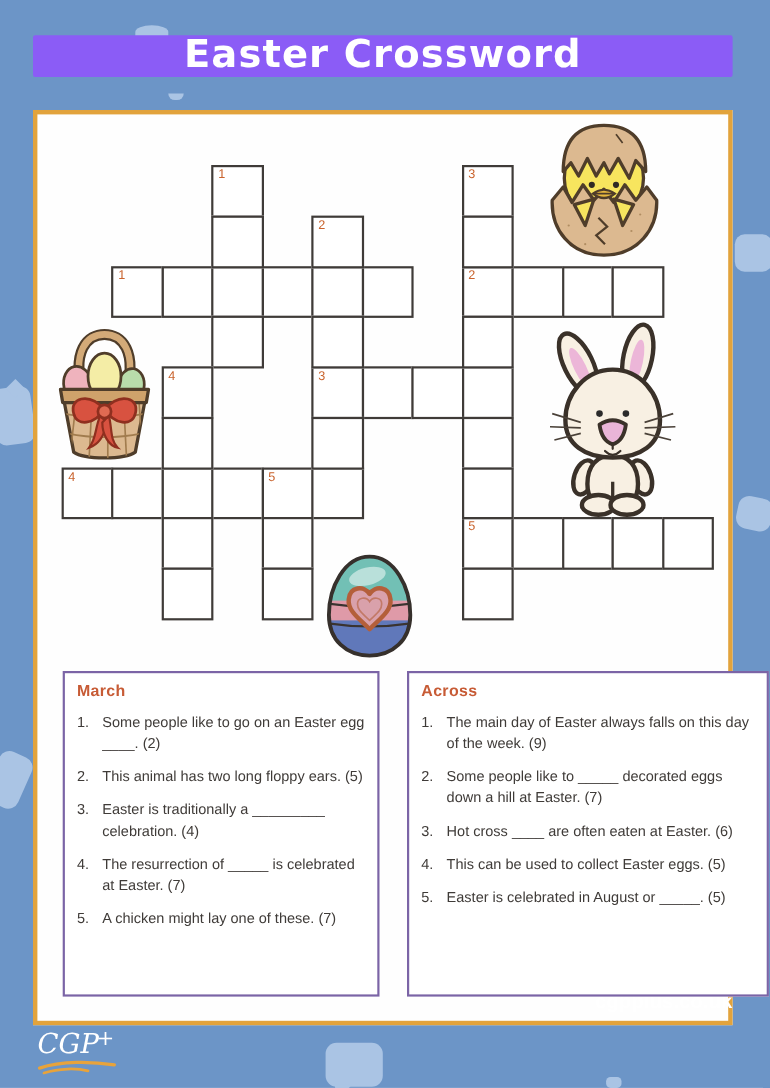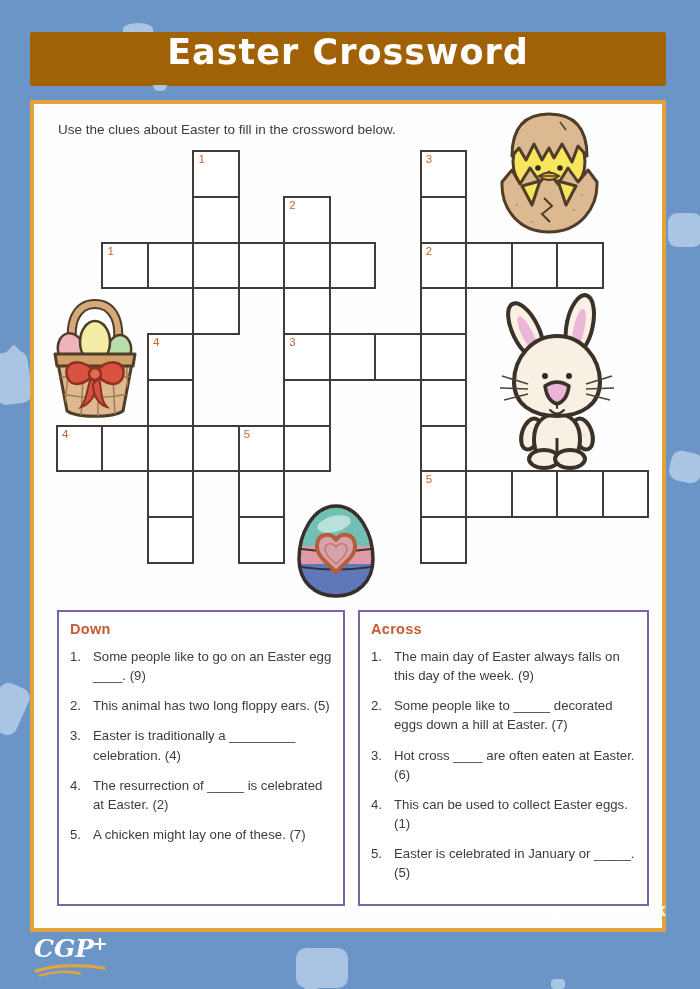--- a/index.html
+++ b/index.html
@@ -4,23 +4,23 @@
 <style>
   html,body{margin:0;padding:0;}
   body{font-family:"Liberation Sans",sans-serif;}
   .page{
     position:relative;width:700px;height:989px;overflow:hidden;
     background:#6c95c7;
   }
   .deco{position:absolute;background:#aac4e4;}
   
   .banner{
-    position:absolute;left:30px;top:32px;width:636px;height:54px;
-    background:#a16207;z-index:2;border-radius:2px;
-    display:flex;align-items:flex-start;justify-content:center;
+    position:absolute;left:30px;top:32px;width:636px;height:38px;
+    background:#8b5cf6;z-index:2;border-radius:2px;
+    display:flex;align-items:flex-end;justify-content:center;
   }
   .banner h1{
     margin:0;color:#ffffff;font-family:"DejaVu Sans",sans-serif;
     font-size:35px;font-weight:800;letter-spacing:1px;
   }
   
   .sheet{
     position:absolute;left:30px;top:100px;width:636px;height:832px;
     background:#fefefe;border:4px solid #e2a33c;box-sizing:border-box;z-index:1;
   }
@@ -39,36 +39,36 @@
   }
   
   .art{position:absolute;z-index:4;}
   
   .cluebox{
     position:absolute;top:610px;height:296px;box-sizing:border-box;z-index:4;
     background:#ffffff;border:2px solid #7b64a6;padding:9px 11px 6px 11px;
     overflow:hidden;
   }
   .cluebox.down{left:57px;width:288px;}
-  .cluebox.across{left:358px;width:291px;}
+  .cluebox.across{left:370px;width:329px;}
   .cluebox h2{
     margin:0 0 10px 0;font-size:14.5px;font-weight:bold;color:#c75b35;
     letter-spacing:0.3px;
   }
   .cluebox ol{list-style:none;margin:0;padding:0;}
   .cluebox li{
     display:flex;margin-bottom:11px;font-size:13.2px;color:#3f3b38;
     line-height:1.45;
   }
   .cluebox li .num{flex:0 0 23px;}
   .cluebox li .txt{flex:1;}
   
   .footer-logo{
     position:absolute;left:34px;top:936px;z-index:3;color:#ffffff;
-    font-family:"DejaVu Serif",serif;font-style:italic;font-weight:bold;
+    font-family:"DejaVu Serif",serif;font-style:italic;font-weight:normal;
     font-size:25px;line-height:1;
   }
   .footer-logo .plus{font-size:19px;position:relative;top:-7px;margin-left:-2px;}
   .footer-swoosh{position:absolute;left:34px;top:963px;z-index:3;}
   .footer-site{
     position:absolute;right:34px;top:900px;z-index:3;color:#ffffff;
     font-size:18px;font-weight:bold;letter-spacing:0.3px;
   }
 </style>
 </head>
@@ -86,21 +86,20 @@
   <div class="deco" style="left:296px;top:948px;width:52px;height:40px;border-radius:10px;z-index:2;"></div>
   <div class="deco" style="left:304px;top:986px;width:16px;height:14px;clip-path:polygon(0 0,100% 0,20% 100%);z-index:2;"></div>
   <div class="deco" style="left:551px;top:979px;width:14px;height:10px;border-radius:4px;z-index:2;"></div>
 
   <div class="banner">
     <h1>Easter Crossword</h1>
   </div>
 
   <div class="sheet"></div>
 
-  <div class="instruction">Use the clues about Easter to fill in the crossword below.</div>
 
   <div id="grid">
       <div class="cell" style="left: 101.46px; top: 241.56px; width: 47.46px; height: 47.78px;">
         <span class="num">1</span>
       </div>
       <div class="cell" style="left: 146.92px; top: 241.56px; width: 47.46px; height: 47.78px;"></div>
       <div class="cell" style="left: 192.38px; top: 241.56px; width: 47.46px; height: 47.78px;"></div>
       <div class="cell" style="left: 237.84px; top: 241.56px; width: 47.46px; height: 47.78px;"></div>
       <div class="cell" style="left: 283.3px; top: 241.56px; width: 47.46px; height: 47.78px;"></div>
       <div class="cell" style="left: 328.76px; top: 241.56px; width: 47.46px; height: 47.78px;"></div>
@@ -259,37 +258,37 @@
         <path d="M2,64 Q44,71 86,64" fill="none" stroke="#3a3330" stroke-width="2"></path>
         <ellipse cx="42" cy="22" rx="17" ry="8" fill="#ffffff" opacity="0.5" transform="rotate(-14 42 22)"></ellipse>
       </g>
       <path d="M44,38 C39,30 26,31 25,43 C24,53 34,60 44,70 C54,60 64,53 63,43 C62,31 49,30 44,38 Z" fill="#d9a1ab" stroke="#b45f3a" stroke-width="4" stroke-linejoin="round"></path>
       <path d="M44,45 C41,40 33,41 33,47 C33,53 38,56 44,62 C50,56 55,53 55,47 C55,41 47,40 44,45 Z" fill="none" stroke="#b45f3a" stroke-width="1.5" opacity="0.6"></path>
       <path d="M44,4 C21,4 7,32 7,57 C7,80 23,94 44,94 C65,94 81,80 81,57 C81,32 67,4 44,4 Z" fill="none" stroke="#36302c" stroke-width="3.5"></path>
     </svg>
   </div>
 
   <div class="cluebox down">
-    <h2>Down</h2>
+    <h2>March</h2>
     <ol>
         <li>
           <span class="num">1.</span>
-          <span class="txt">Some people like to go on an Easter egg ____. (9)</span>
+          <span class="txt">Some people like to go on an Easter egg ____. (2)</span>
         </li>
         <li>
           <span class="num">2.</span>
           <span class="txt">This animal has two long floppy ears. (5)</span>
         </li>
         <li>
           <span class="num">3.</span>
           <span class="txt">Easter is traditionally a _________ celebration. (4)</span>
         </li>
         <li>
           <span class="num">4.</span>
-          <span class="txt">The resurrection of _____ is celebrated at Easter. (2)</span>
+          <span class="txt">The resurrection of _____ is celebrated at Easter. (7)</span>
         </li>
         <li>
           <span class="num">5.</span>
           <span class="txt">A chicken might lay one of these. (7)</span>
         </li>
       </ol>
   </div>
   <div class="cluebox across">
     <h2>Across</h2>
     <ol>
@@ -300,25 +299,25 @@
         <li>
           <span class="num">2.</span>
           <span class="txt">Some people like to _____ decorated eggs down a hill at Easter. (7)</span>
         </li>
         <li>
           <span class="num">3.</span>
           <span class="txt">Hot cross ____ are often eaten at Easter. (6)</span>
         </li>
         <li>
           <span class="num">4.</span>
-          <span class="txt">This can be used to collect Easter eggs. (1)</span>
+          <span class="txt">This can be used to collect Easter eggs. (5)</span>
         </li>
         <li>
           <span class="num">5.</span>
-          <span class="txt">Easter is celebrated in January or _____. (5)</span>
+          <span class="txt">Easter is celebrated in August or _____. (5)</span>
         </li>
       </ol>
   </div>
 
   <div class="footer-logo"><span>CGP</span><span class="plus">+</span></div>
   <svg class="footer-swoosh" width="72" height="14" viewBox="0 0 72 14">
     <path d="M2,8 C22,1 50,2 70,5" fill="none" stroke="#e8a33b" stroke-width="3" stroke-linecap="round"></path>
     <path d="M6,12.5 C20,8 36,8 46,10.5" fill="none" stroke="#e8a33b" stroke-width="2.5" stroke-linecap="round"></path>
   </svg>
   <div class="footer-site">cgpplus.co.uk</div>

